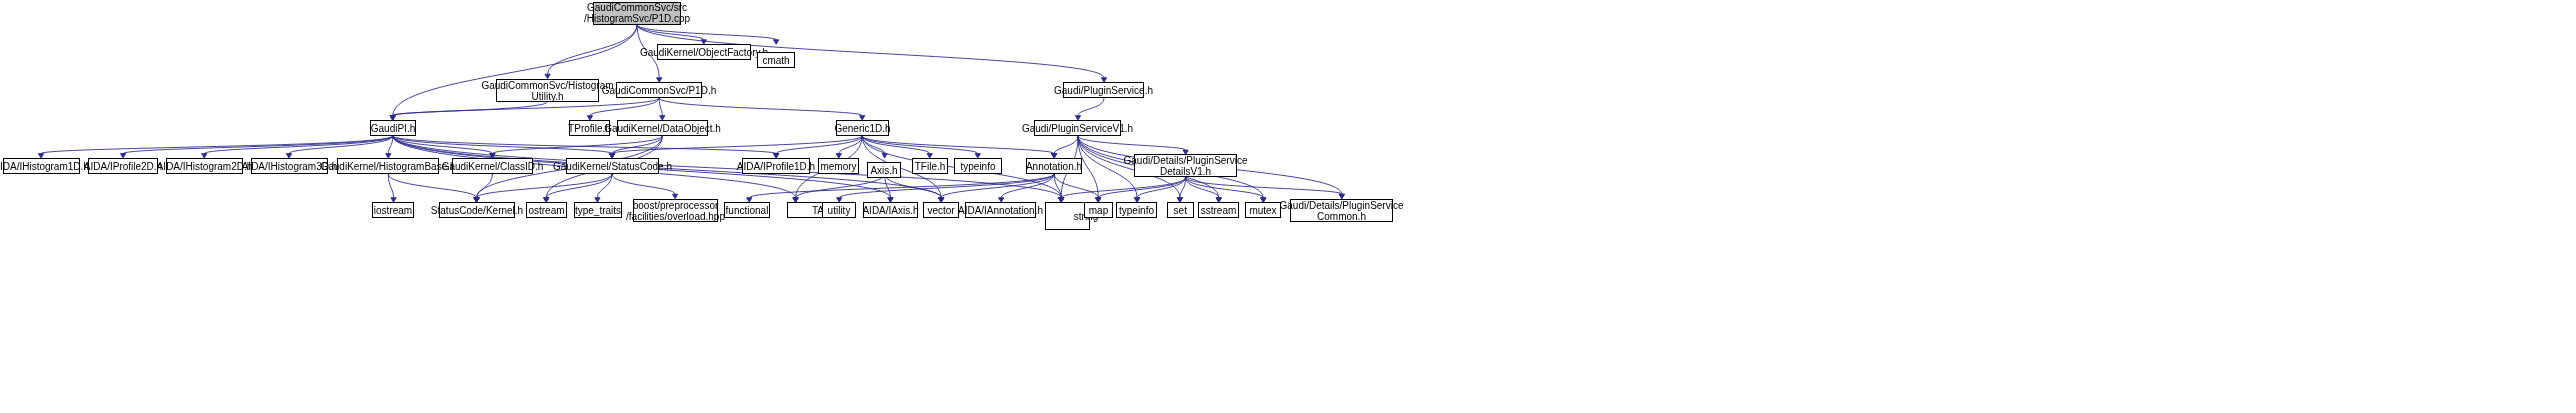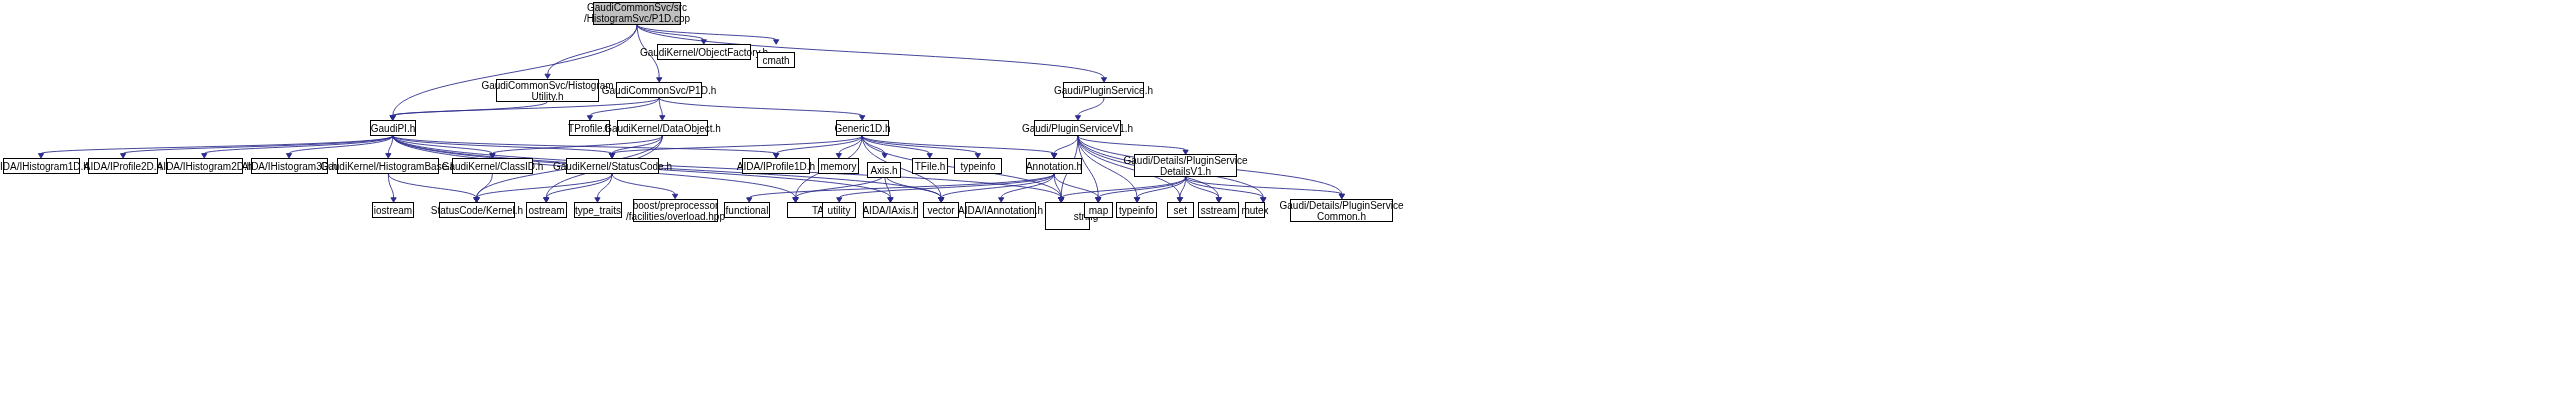--- a/index.html
+++ b/index.html
@@ -199,18 +199,18 @@
       <div class="node" style="left: 787px; top: 202px; width: 57px; height: 16px; padding-left: 28px;">TAxis.h</div>
       <div class="node" style="left: 822px; top: 202px; width: 34px; height: 16px;">utility</div>
       <div class="node" style="left: 863px; top: 202px; width: 55px; height: 16px;">AIDA/IAxis.h</div>
       <div class="node" style="left: 923px; top: 202px; width: 36px; height: 16px;">vector</div>
       <div class="node" style="left: 965px; top: 202px; width: 71px; height: 16px;">AIDA/IAnnotation.h</div>
       <div class="node" style="left: 1045px; top: 202px; width: 33px; height: 28px; padding-left: 40px;">string</div>
       <div class="node" style="left: 1084px; top: 202px; width: 29px; height: 16px;">map</div>
       <div class="node" style="left: 1116px; top: 202px; width: 41px; height: 16px;">typeinfo</div>
       <div class="node" style="left: 1167px; top: 202px; width: 26.5px; height: 16px;">set</div>
       <div class="node" style="left: 1198px; top: 202px; width: 41px; height: 16px;">sstream</div>
-      <div class="node" style="left: 1245px; top: 202px; width: 20px; height: 16px;">mutex</div>
+      <div class="node" style="left: 1245px; top: 202px; width: 36px; height: 16px;">mutex</div>
       <div class="node" style="left: 1290px; top: 199px; width: 103px; height: 23px;">Gaudi/Details/PluginService
 Common.h</div>
     </div>
 </div>
 
 
 </body></html>

